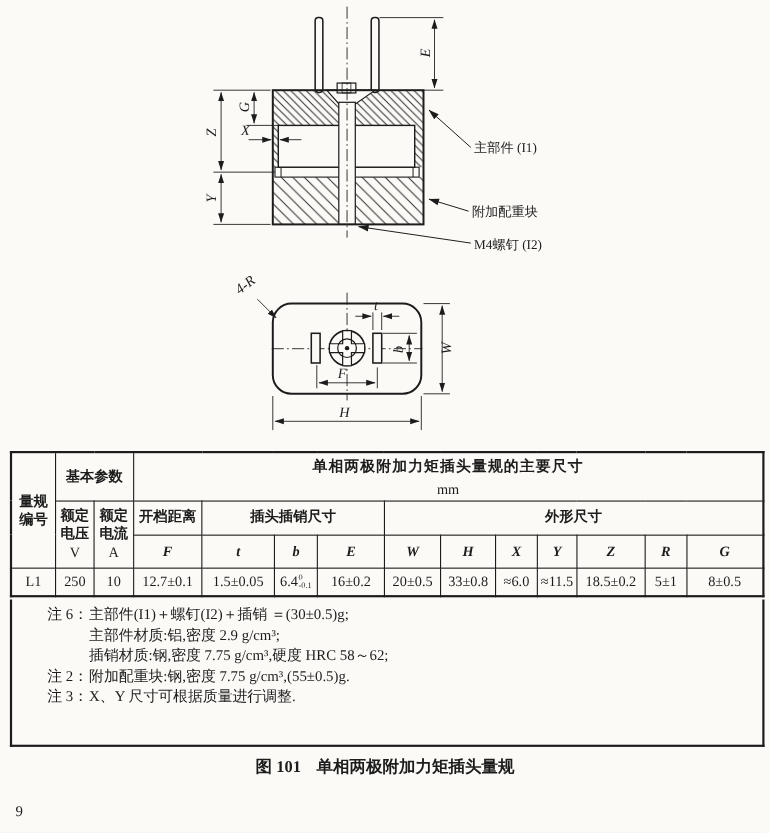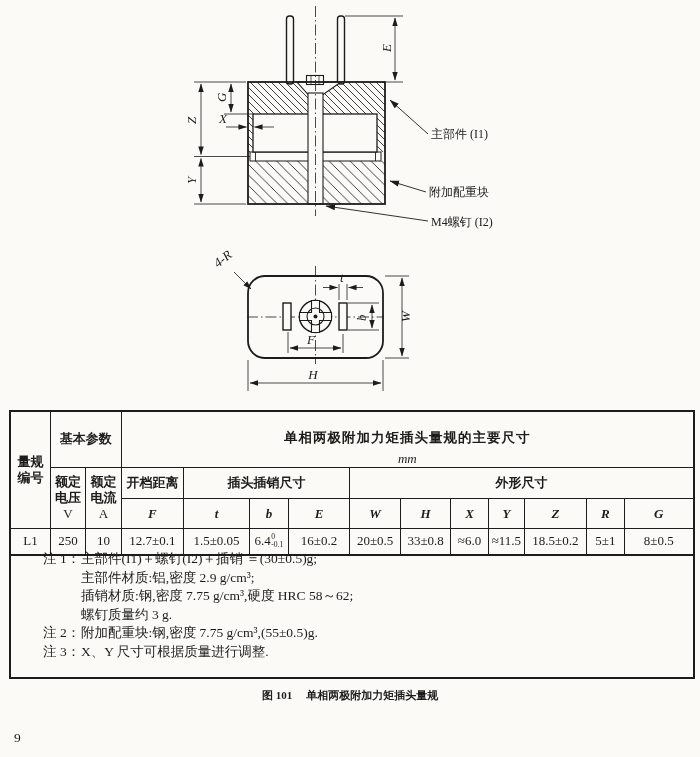--- a/index.html
+++ b/index.html
@@ -10,31 +10,31 @@
   .cn{font-size:12px;}
   .dim{font-style:italic;font-size:13px;font-family:"Liberation Serif",serif;}
   
   #gauge-table{position:absolute;left:9px;top:410px;border-collapse:collapse;table-layout:fixed;
                width:686px;}
   #gauge-table th,#gauge-table td{border:1px solid #1c1c1c;text-align:center;vertical-align:middle;
                padding:0;font-size:13px;line-height:1.25;}
   #gauge-table{border:2px solid #1c1c1c;}
   .hd{font-weight:bold;margin-top:20px;}
   .wrap2{display:inline-block;width:28px;word-break:break-all;}
-  .ttl{font-weight:bold;letter-spacing:1px;font-size:13.5px;padding-top:18px;}
-  .unit-line{font-weight:normal;font-size:13px;margin-top:4px;font-style:italic;}
+  .ttl{font-weight:bold;letter-spacing:1px;font-size:13.5px;padding-top:3px;}
+  .unit-line{font-weight:normal;font-size:13px;margin-top:4px;}
   .tol{display:inline-block;vertical-align:-2px;line-height:1;text-align:left;}
   .tol span{display:block;font-size:8px;transform:scale(.95);}
   #notes{position:absolute;left:9px;top:545px;width:686px;height:134px;box-sizing:border-box;
          border-left:2px solid #1c1c1c;border-right:2px solid #1c1c1c;border-bottom:2px solid #1c1c1c;
          padding-top:5px;}
   .note-line{margin-left:32px;height:18.5px;line-height:18.5px;font-size:13.5px;white-space:nowrap;}
   .note-label{display:inline-block;min-width:38px;}
   #caption{position:absolute;left:0;top:688px;width:700px;text-align:center;font-weight:bold;
-           font-size:11px;}
+           font-size:15px;}
   #caption .gap{display:inline-block;width:14px;}
   #page-number{position:absolute;left:14px;top:730px;font-size:13.5px;}
 </style>
 </head>
 <body>
 
 <div id="page">
 
   <svg width="700" height="250" viewBox="0 0 700 250" style="position:absolute;left:0;top:0;">
     <defs>
@@ -217,27 +217,25 @@
       <td>≈11.5</td>
       <td>18.5±0.2</td>
       <td>5±1</td>
       <td>8±0.5</td>
     </tr>
   </tbody>
     </table>
 
   <div id="notes">
     <div class="note-line">
-      <span class="note-label">注 1：</span><span>主部件(I1)＋螺钉(I2)＋插销 ＝(30±0.5)g;</span></div>
+      <span class="note-label">注 6：</span><span>主部件(I1)＋螺钉(I2)＋插销 ＝(30±0.5)g;</span></div>
     <div class="note-line">
       <span class="note-label"></span><span>主部件材质:铝,密度 2.9 g/cm³;</span></div>
     <div class="note-line">
       <span class="note-label"></span><span>插销材质:钢,密度 7.75 g/cm³,硬度 HRC 58～62;</span></div>
-    <div class="note-line">
-      <span class="note-label"></span><span>螺钉质量约 3 g.</span></div>
     <div class="note-line">
       <span class="note-label">注 2：</span><span>附加配重块:钢,密度 7.75 g/cm³,(55±0.5)g.</span></div>
     <div class="note-line">
       <span class="note-label">注 3：</span><span>X、Y 尺寸可根据质量进行调整.</span></div>
   </div>
 
   <div id="caption">
     <span>图 101</span><span class="gap"></span><span>单相两极附加力矩插头量规</span>
   </div>
   <div id="page-number">9</div>

